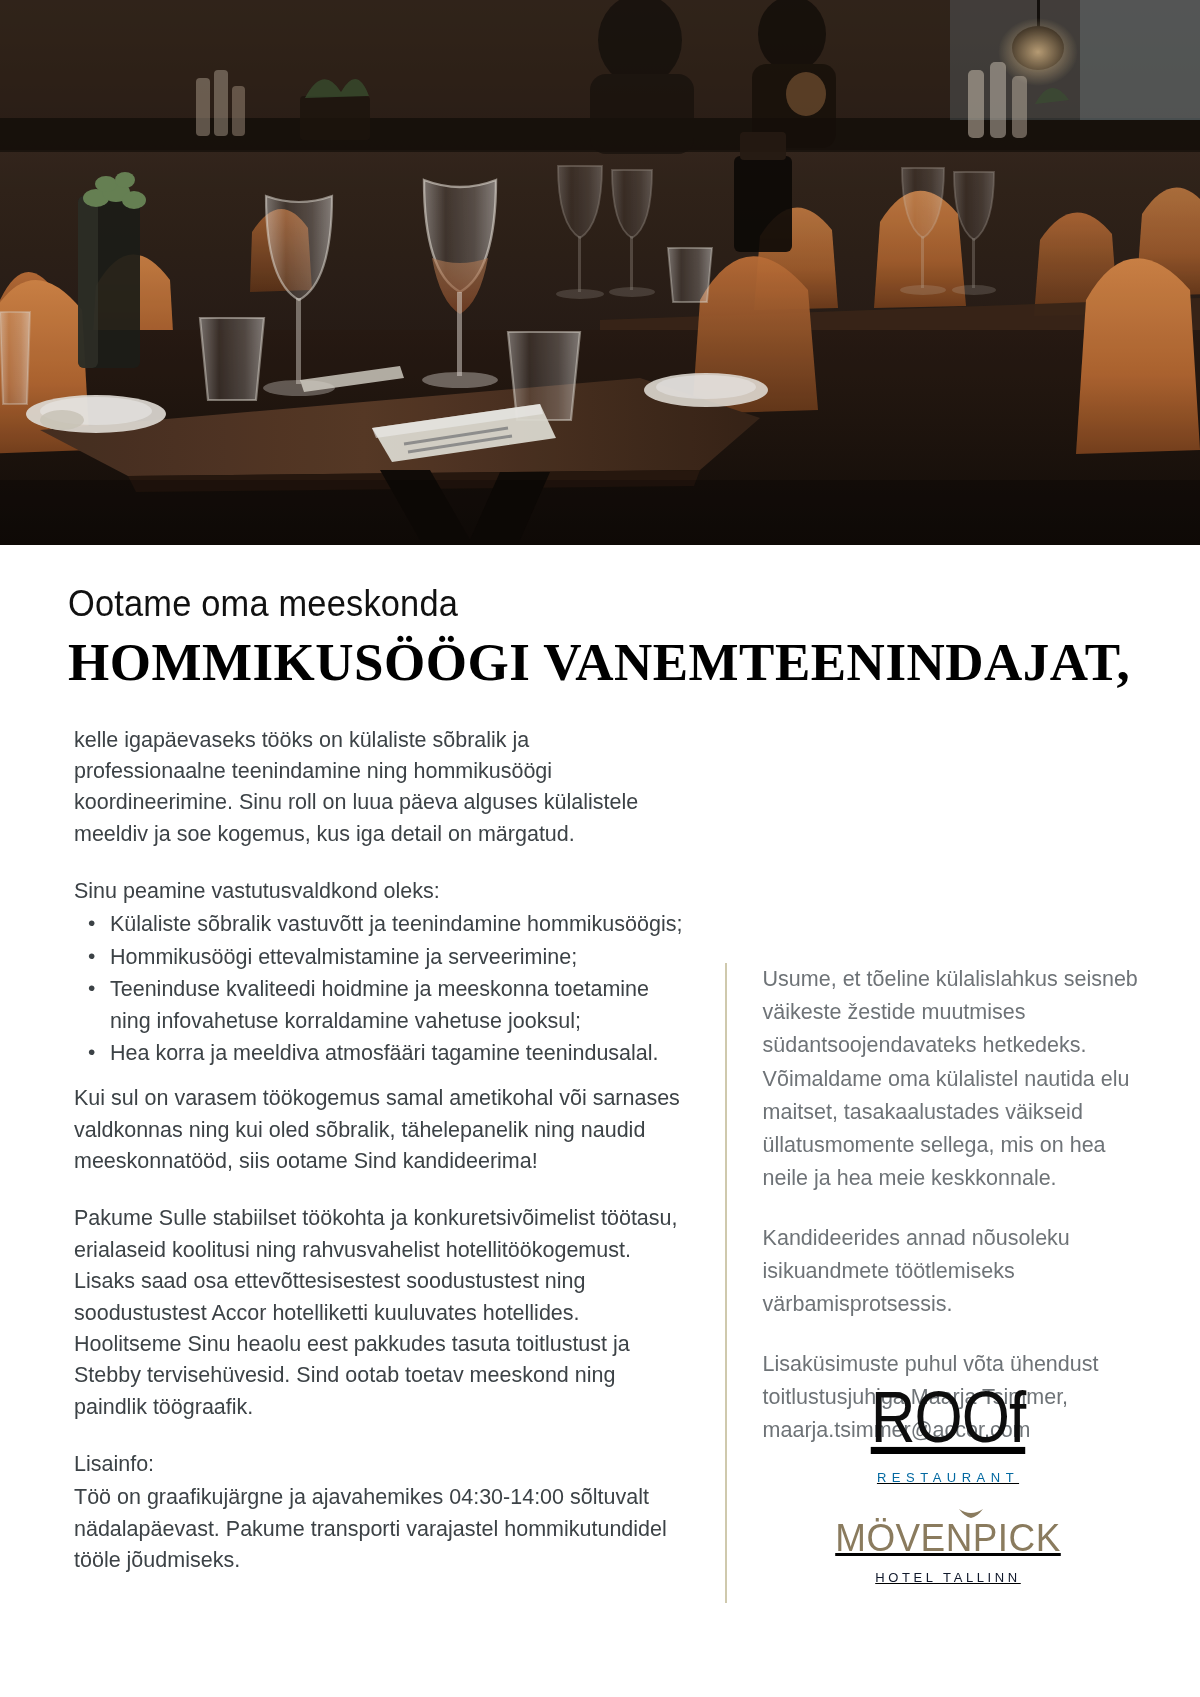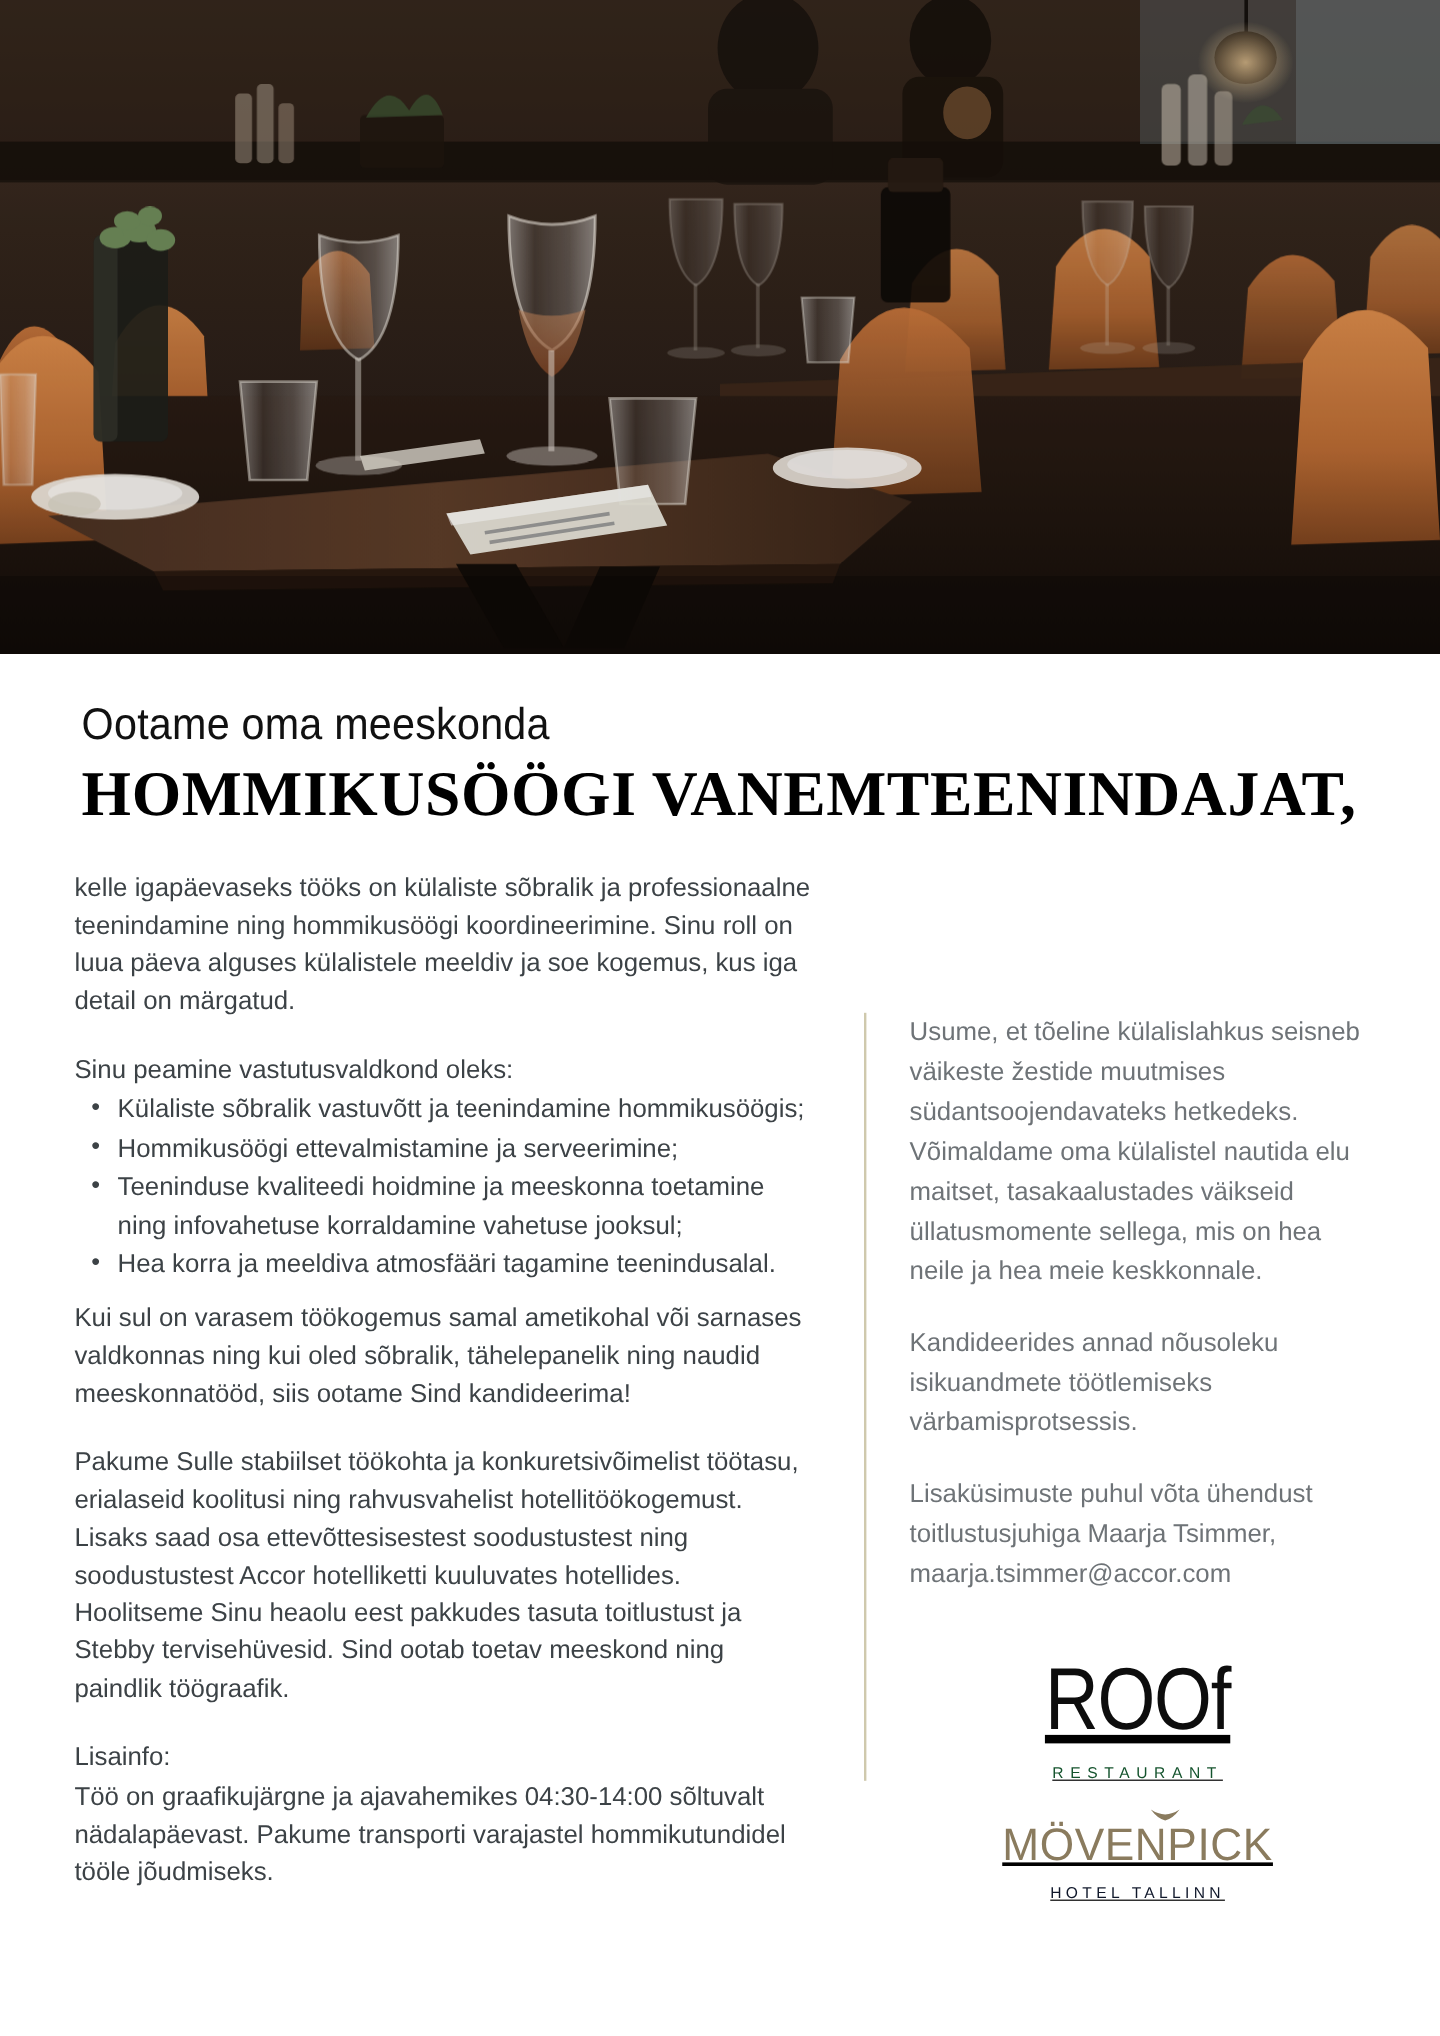--- a/index.html
+++ b/index.html
@@ -56,22 +56,22 @@
     color: #000000;
     margin-top: 10px;
     white-space: nowrap;
     transform: scaleX(1.0);
     transform-origin: left center;
   }
 
   
   .columns {
     display: flex;
-    align-items: center;
-    padding: 34px 0 0 0;
+    align-items: flex-end;
+    padding: 34px 0 0 12px;
   }
   .col-left {
     width: 720px;
     padding: 0 40px 0 62px;
   }
   .col-right {
     width: 480px;
     padding: 0 60px 0 36px;
     position: relative;
     border-left: 2px solid #cfc9ad;
@@ -132,21 +132,21 @@
     letter-spacing: -1px;
     color: #0d0d0d;
     line-height: 1;
     transform: scaleY(1.18);
     transform-origin: center bottom;
   }
   .roof-sub {
     font-family: "Liberation Sans", sans-serif;
     font-size: 13px;
     letter-spacing: 5.5px;
-    color: #14532d;
+    color: #0369a1;
     margin-top: 16px;
   }
   .mov-wrap {
     margin-top: 34px;
     position: relative;
     text-align: center;
   }
   .mov-bird {
     position: absolute;
     left: 50%;

